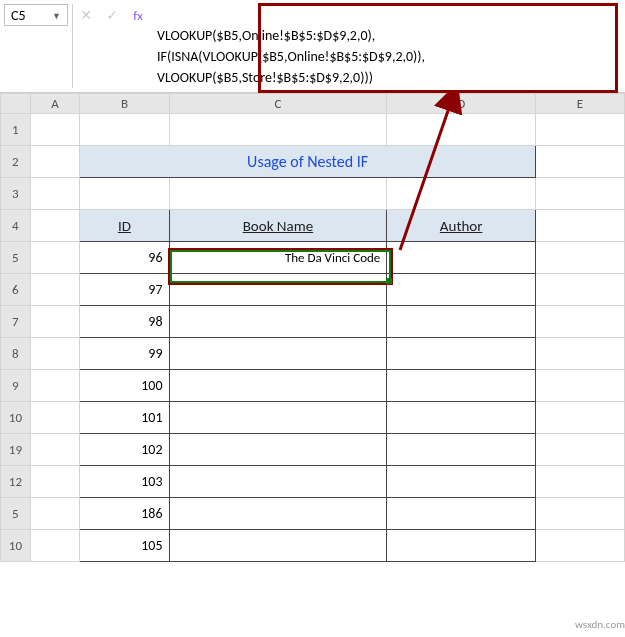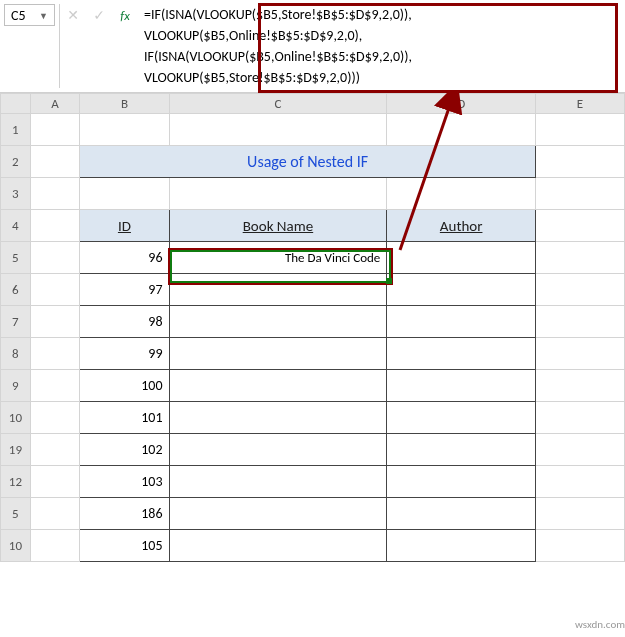--- a/index.html
+++ b/index.html
@@ -1,24 +1,24 @@
 <!DOCTYPE html>
 <html><head>
   <meta charset="utf-8">
   <style>
     * { margin: 0; padding: 0; box-sizing: border-box; }
     body { font-family: Calibri, Arial, sans-serif; font-size: 14px; background: #fff; width: 625px; height: 637px; overflow: hidden; position: relative; }
     
     .formula-bar { display: flex; align-items: flex-start; border-bottom: 1px solid #d0d0d0; background: #fff; padding: 0; }
-    .name-box { width: 51px; padding: 4px 6px; border: 1px solid #c0c0c0; margin: 4px; display: flex; align-items: center; justify-content: space-between; height: 22px; }
+    .name-box { width: 64px; padding: 4px 6px; border: 1px solid #c0c0c0; margin: 4px; display: flex; align-items: center; justify-content: space-between; height: 22px; }
     .name-box-chevron { font-size: 9px; color: #666; }
     .fb-sep { width: 1px; background: #d0d0d0; align-self: stretch; margin: 4px 0; }
     .fb-btn { width: 24px; height: 22px; display: flex; align-items: center; justify-content: center; color: #888; margin: 4px 1px; cursor: pointer; }
     .fb-btn.disabled { color: #ccc; }
-    .fx { font-style: italic; font-size: 13px; color: #15803d; }
+    .fx { font-size: 13px; color: #8b5cf6; }
     .formula-text { flex: 1; padding: 4px 6px; font-size: 14px; line-height: 1.5; align-self: stretch; }
     
     .grid-wrapper { position: relative; }
     .grid { border-collapse: collapse; table-layout: fixed; }
     .grid th, .grid td { border: 1px solid #d4d4d4; font-weight: normal; padding: 0; }
     .grid th { background: #e6e6e6; color: #555; font-size: 13px; text-align: center; }
     .col-head th { height: 20px; }
     .row-head { width: 30px; text-align: center; background: #e6e6e6; }
     .grid td { height: 32px; vertical-align: middle; background: #fff; }
     .col-A { width: 50px; }
@@ -49,21 +49,21 @@
     <span>C5</span>
     <span class="name-box-chevron">▼</span>
   </div>
   <div class="fb-sep"></div>
   <div class="fb-btn disabled">✕</div>
   <div class="fb-btn disabled">✓</div>
   <div class="fb-btn">
       <span class="fx">fx</span>
     </div>
   <div class="formula-text">
-    <span>=IF(ISNA(VLOOKUP($B5,Store!$B$5:$D$9,2,0)),</span><br>
+    <br>
     <span>VLOOKUP($B5,Online!$B$5:$D$9,2,0),</span><br>
     <span>IF(ISNA(VLOOKUP($B5,Online!$B$5:$D$9,2,0)),</span><br>
     <span>VLOOKUP($B5,Store!$B$5:$D$9,2,0)))</span>
   </div>
 </div>
 
 <div class="formula-highlight" style="top:3px; left:258px; width:360px; height:90px;"></div>
 
 <div class="grid-wrapper">
 <table class="grid">

